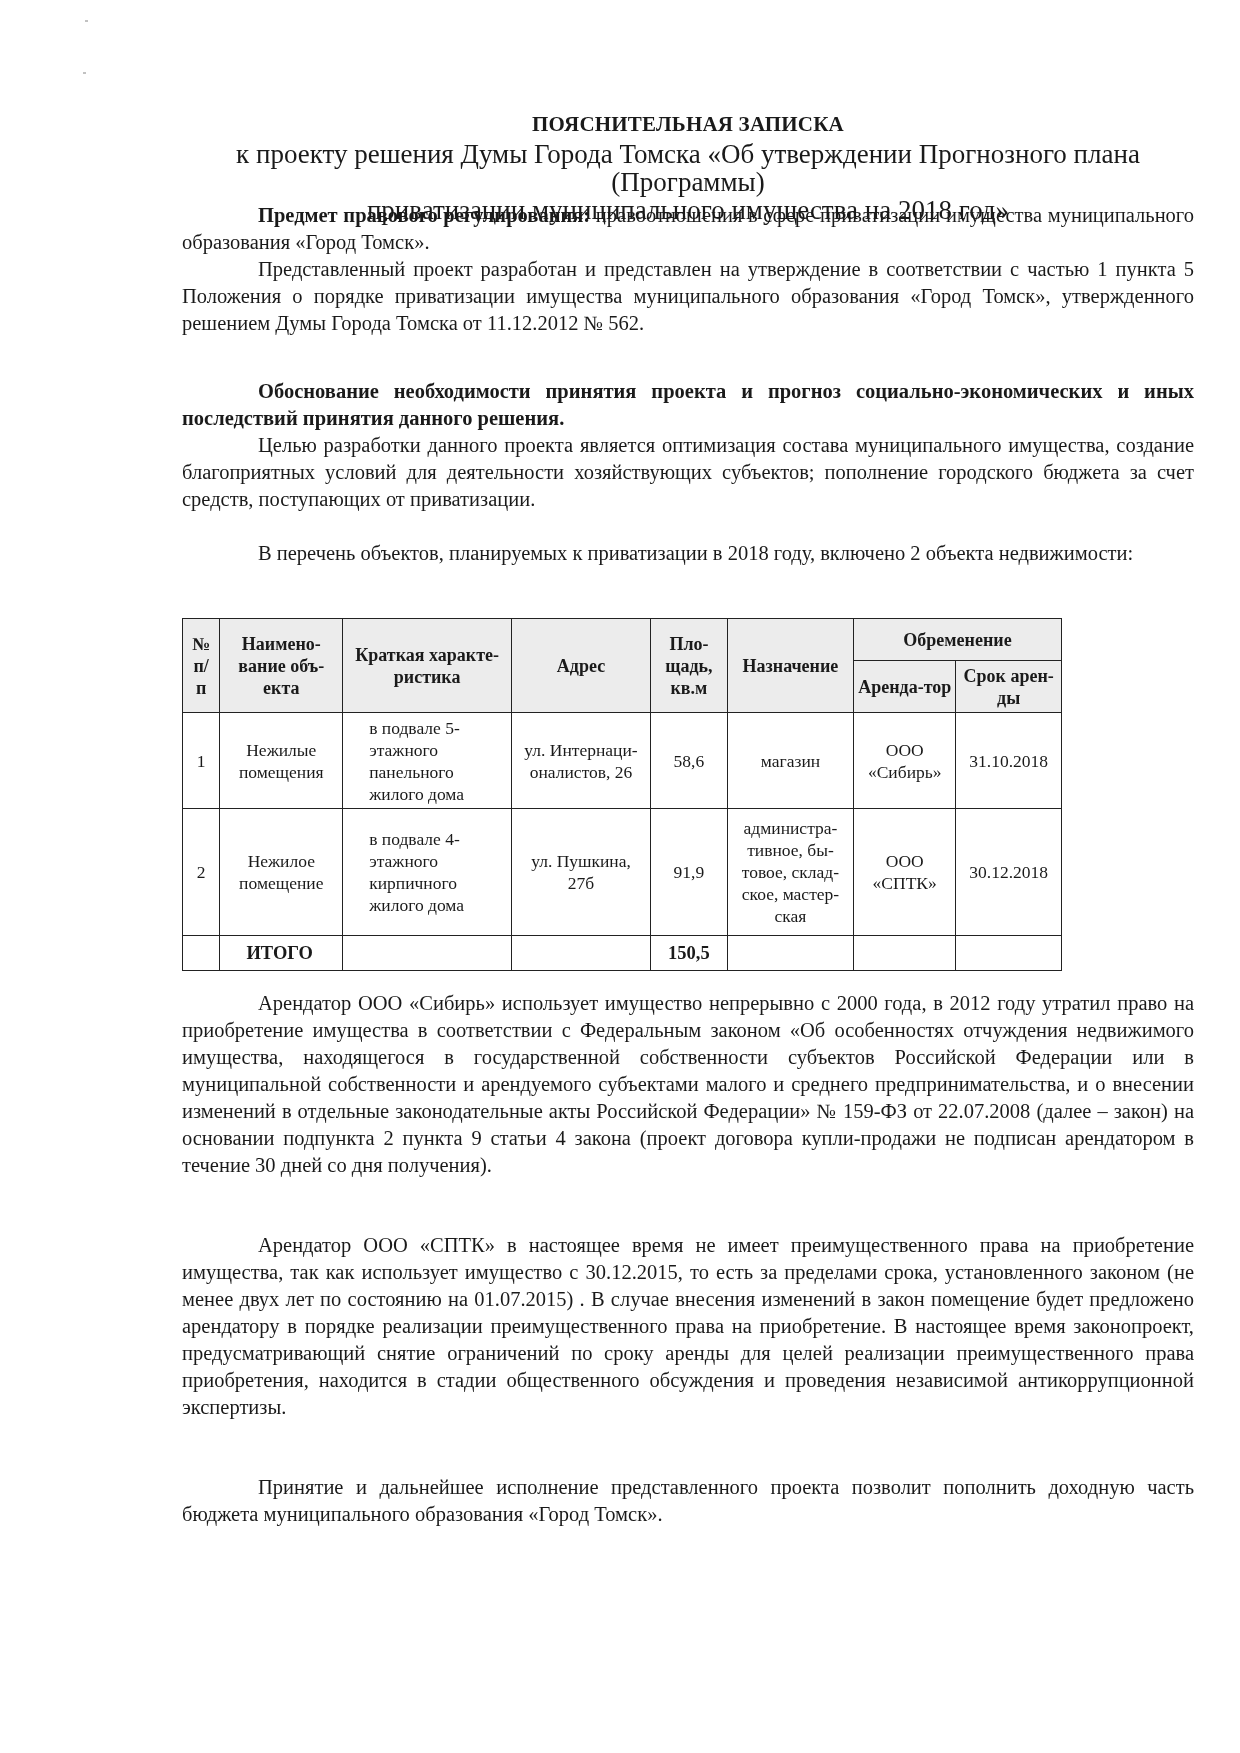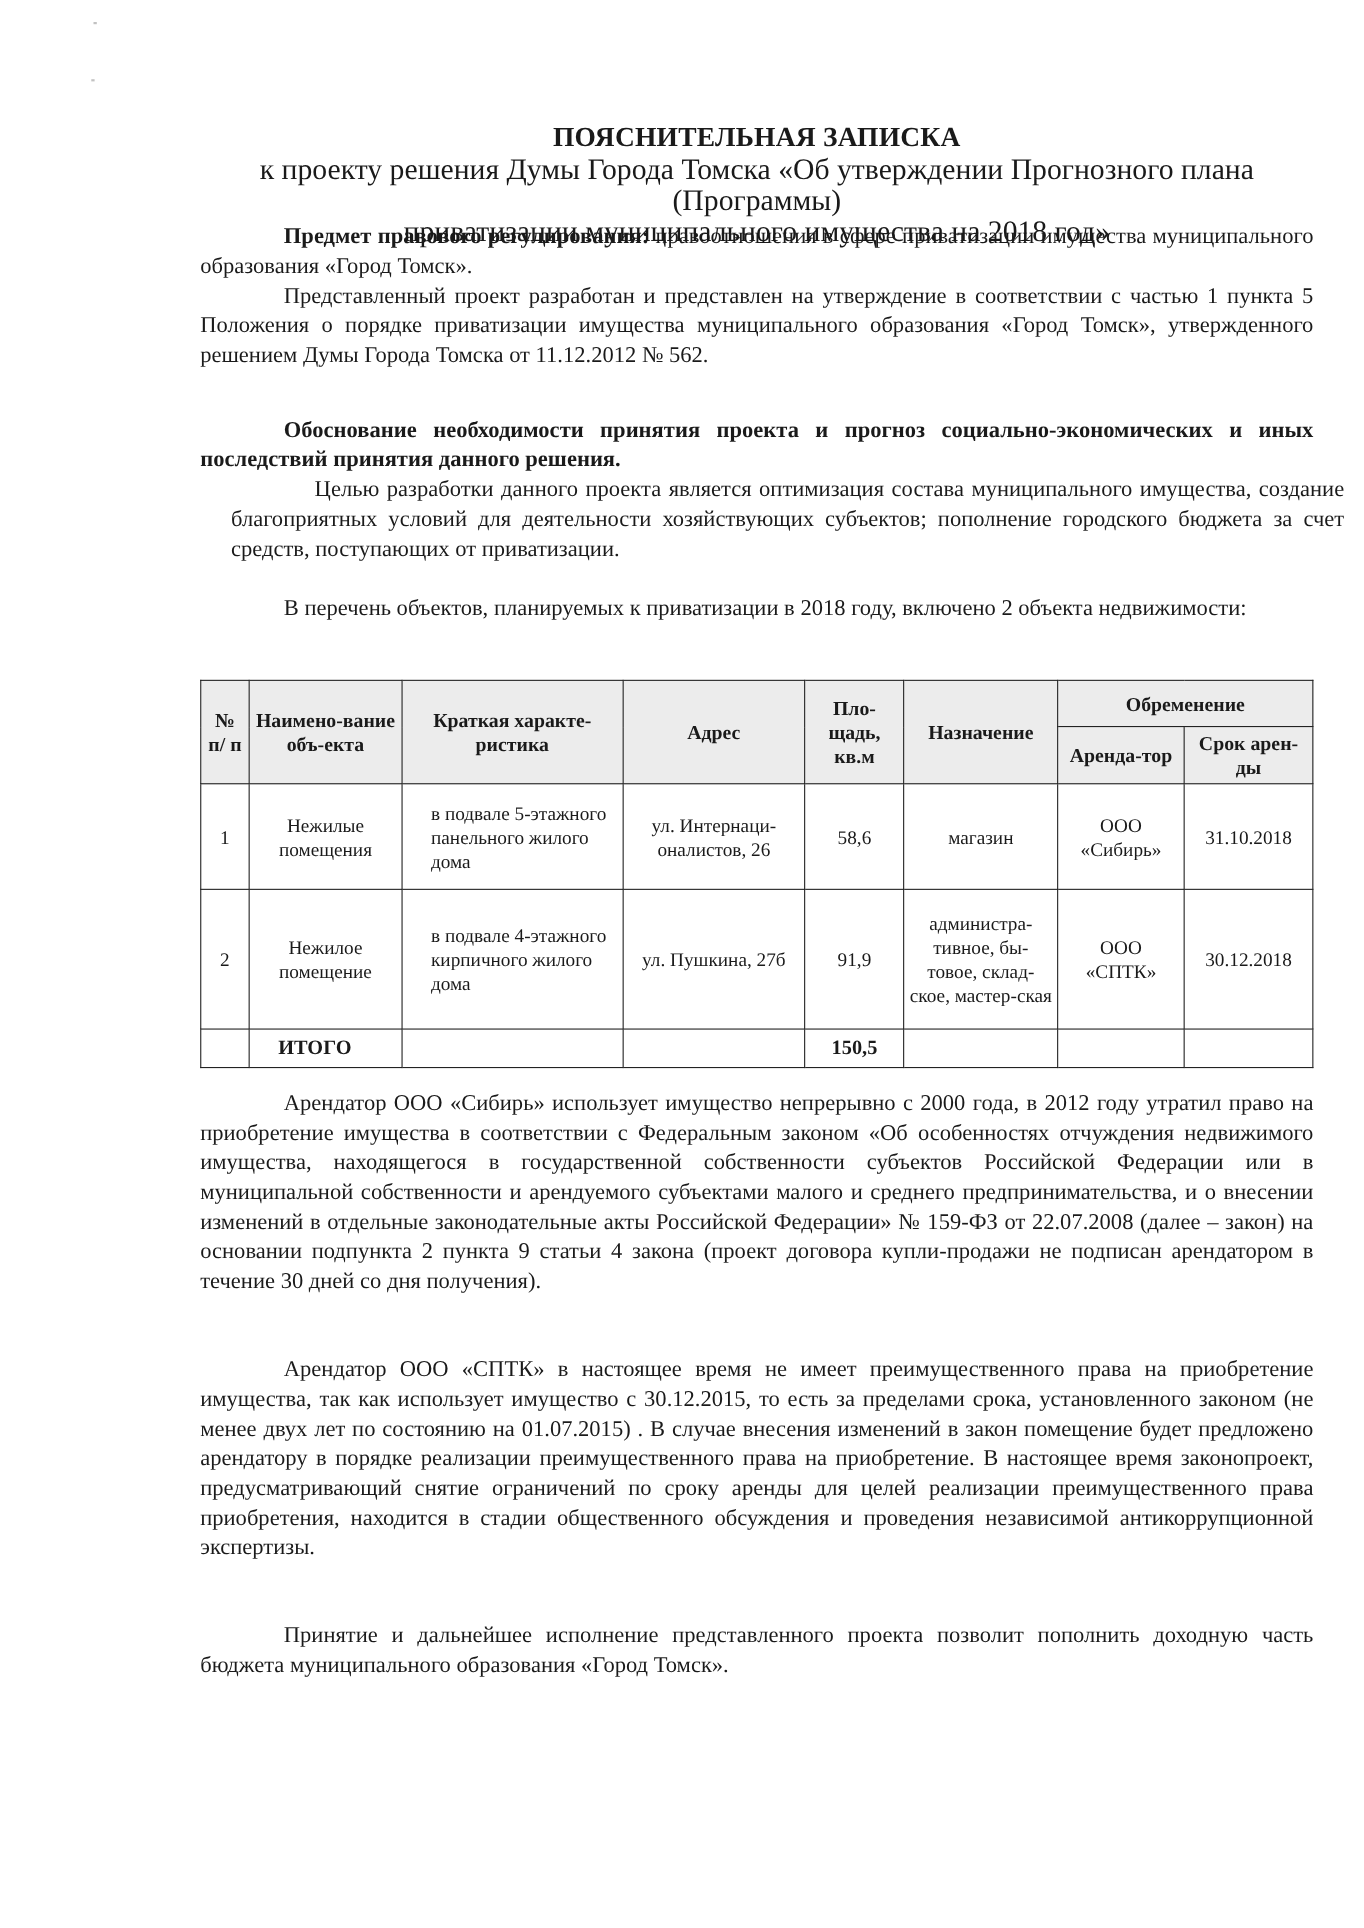--- a/index.html
+++ b/index.html
@@ -6,34 +6,34 @@
   body {
     width: 1240px; height: 1753px; background: #ffffff;
     font-family: "Liberation Serif", "DejaVu Serif", serif;
     color: #1a1a1a; position: relative; overflow: hidden;
   }
   .page {
     position: absolute; left: 182px; top: 0; width: 1012px;
   }
   .title {
     position: absolute; top: 112px; left: 0; width: 1012px;
-    text-align: center; font-size: 25px; font-weight: bold; letter-spacing: 0.2px;
+    text-align: center; font-size: 21px; font-weight: bold; letter-spacing: 0.2px;
   }
   .subtitle {
     position: absolute; top: 140px; left: 0; width: 1012px;
     text-align: center; font-size: 27px; line-height: 28px;
   }
   .para {
     position: absolute; left: 0; width: 1012px;
     font-size: 20.5px; line-height: 27px; text-align: justify;
     text-indent: 76px; margin: 0;
   }
   .para b { font-weight: bold; margin-top: 44px; }
   table.objects {
-    position: absolute; left: 0; top: 618px; width: 1012px;
+    position: absolute; left: 0; top: 618px; width: 880px;
     border-collapse: collapse; font-size: 17.5px; line-height: 22px; border-radius: 13px;
   }
   table.objects th, table.objects td {
     border: 1.5px solid #222; text-align: center; vertical-align: middle;
     padding: 2px 4px;
   }
   table.objects th {
     background: #ececec; font-weight: bold; font-size: 18px;
   }
   table.objects td.left { text-align: left; padding-left: 26px; }
@@ -55,21 +55,21 @@
     <div>к проекту решения Думы Города Томска «Об утверждении Прогнозного плана (Программы)</div>
     <div>приватизации муниципального имущества на 2018 год»</div>
   </div>
 
   <p class="para" style="top:202px;"><b>Предмет правового регулирования:</b><span> правоотношения в сфере приватизации имущества муниципального образования «Город Томск».</span></p>
 
   <p class="para" style="top:256px;">Представленный проект разработан и представлен на утверждение в соответствии с частью 1 пункта 5 Положения о порядке приватизации имущества муниципального образования «Город Томск», утвержденного решением Думы Города Томска от 11.12.2012 № 562.</p>
 
   <p class="para" style="top:378px;"><b>Обоснование необходимости принятия проекта и прогноз социально-экономических и иных последствий принятия данного решения.</b></p>
 
-  <p class="para" style="top:432px;margin-left:28px;">Целью разработки данного проекта является оптимизация состава муниципального имущества, создание благоприятных условий для деятельности хозяйствующих субъектов; пополнение городского бюджета за счет средств, поступающих от приватизации.</p>
+  <p class="para" style="top:432px;">Целью разработки данного проекта является оптимизация состава муниципального имущества, создание благоприятных условий для деятельности хозяйствующих субъектов; пополнение городского бюджета за счет средств, поступающих от приватизации.</p>
 
   <p class="para" style="top:540px;">В перечень объектов, планируемых к приватизации в 2018 году, включено 2 объекта недвижимости:</p>
 
   <table class="objects">
     <colgroup>
       <col style="width:44px">
         <col style="width:139px">
         <col style="width:201px">
         <col style="width:166px">
       <col style="width:90px">

